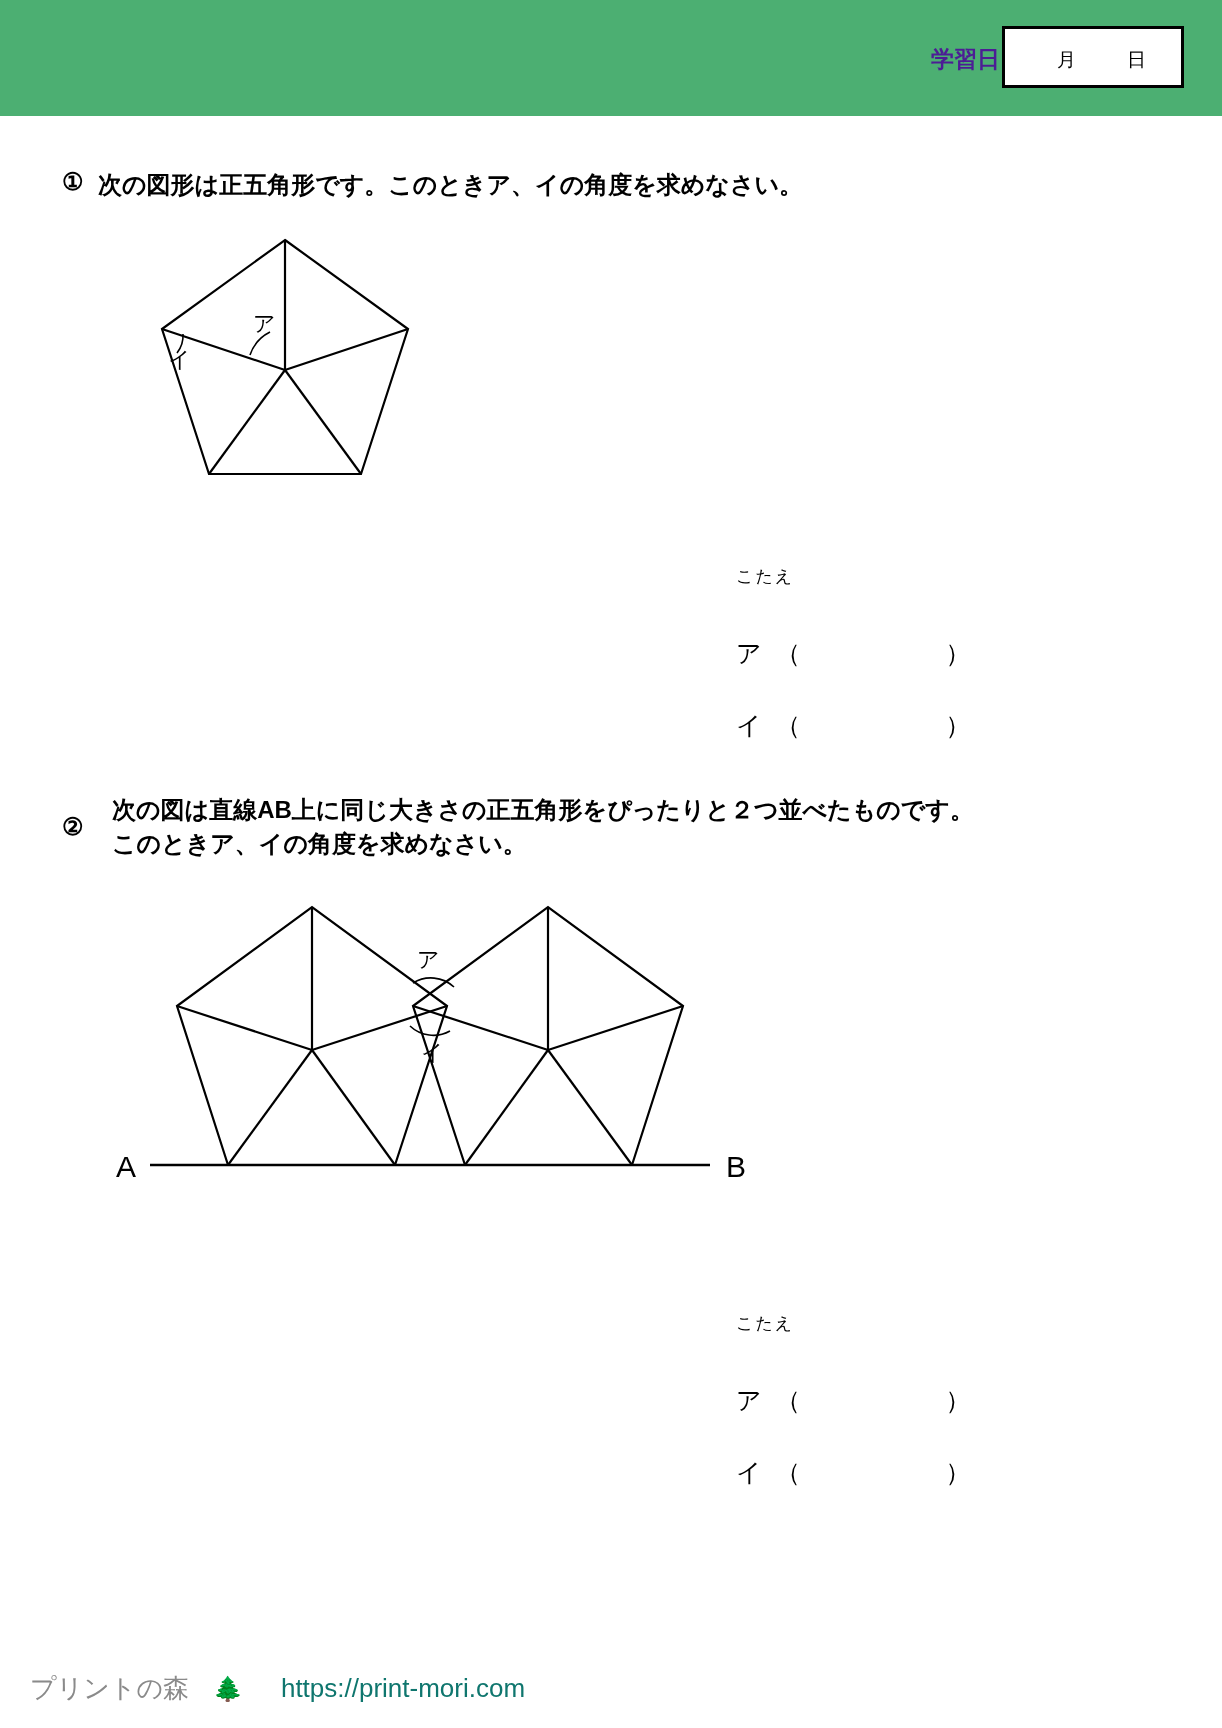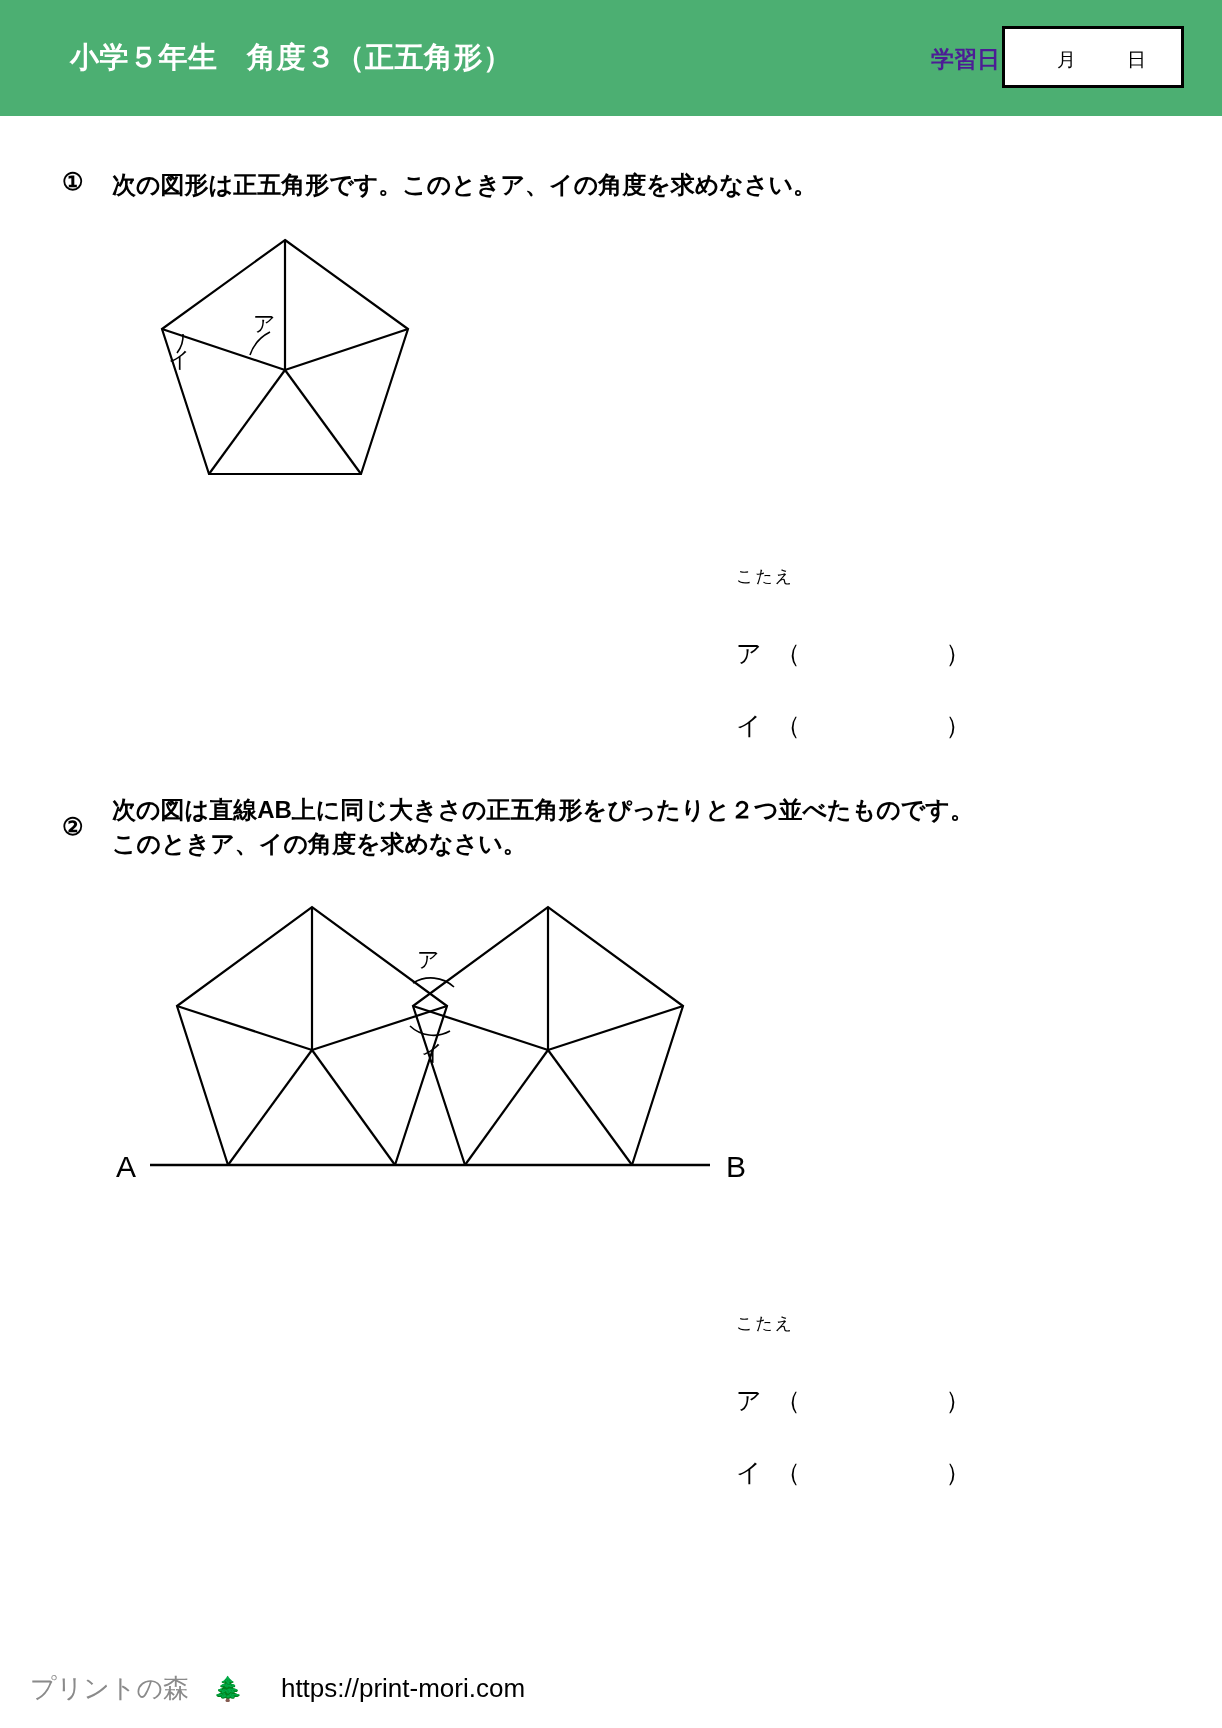--- a/index.html
+++ b/index.html
@@ -125,38 +125,37 @@
   .footer-brand {
     font-size: 26px;
     color: #8a8a8a;
   }
   .footer-tree {
     font-size: 24px;
     color: #3f8f52;
   }
   .footer-url {
     font-size: 26px;
-    color: #000000;
+    color: #0f766e;
     margin-left: 14px;
   }
 </style>
 </head>
 <body>
 
 <div class="header">
-  <div class="header-title">小学５年生　角度３（正五角形）</div>
   <div class="header-date-label">学習日</div>
   <div class="date-box">
     <span class="m">月</span>
     <span class="d">日</span>
   </div>
 </div>
 
 <div class="q-num" style="left:62px; top:168px;">①</div>
-<div class="q-text" style="left:112px; top:168px;font-family:Liberation Serif, serif;">次の図形は正五角形です。このときア、イの角度を求めなさい。</div>
+<div class="q-text" style="left:98px; top:168px;font-family:Liberation Serif, serif;">次の図形は正五角形です。このときア、イの角度を求めなさい。</div>
 
 <div class="figure" style="left:120px; top:215px;">
   <svg width="340" height="300" viewBox="0 0 340 300">
 
     <polygon points="165,25 288,114 241,259 89,259 42,114" fill="none" stroke="#000000" stroke-width="2.2"></polygon>
 
     <line x1="165" y1="155" x2="165" y2="25" stroke="#000000" stroke-width="2.2"></line>
     <line x1="165" y1="155" x2="288" y2="114" stroke="#000000" stroke-width="2.2"></line>
     <line x1="165" y1="155" x2="241" y2="259" stroke="#000000" stroke-width="2.2"></line>
     <line x1="165" y1="155" x2="89" y2="259" stroke="#000000" stroke-width="2.2"></line>

